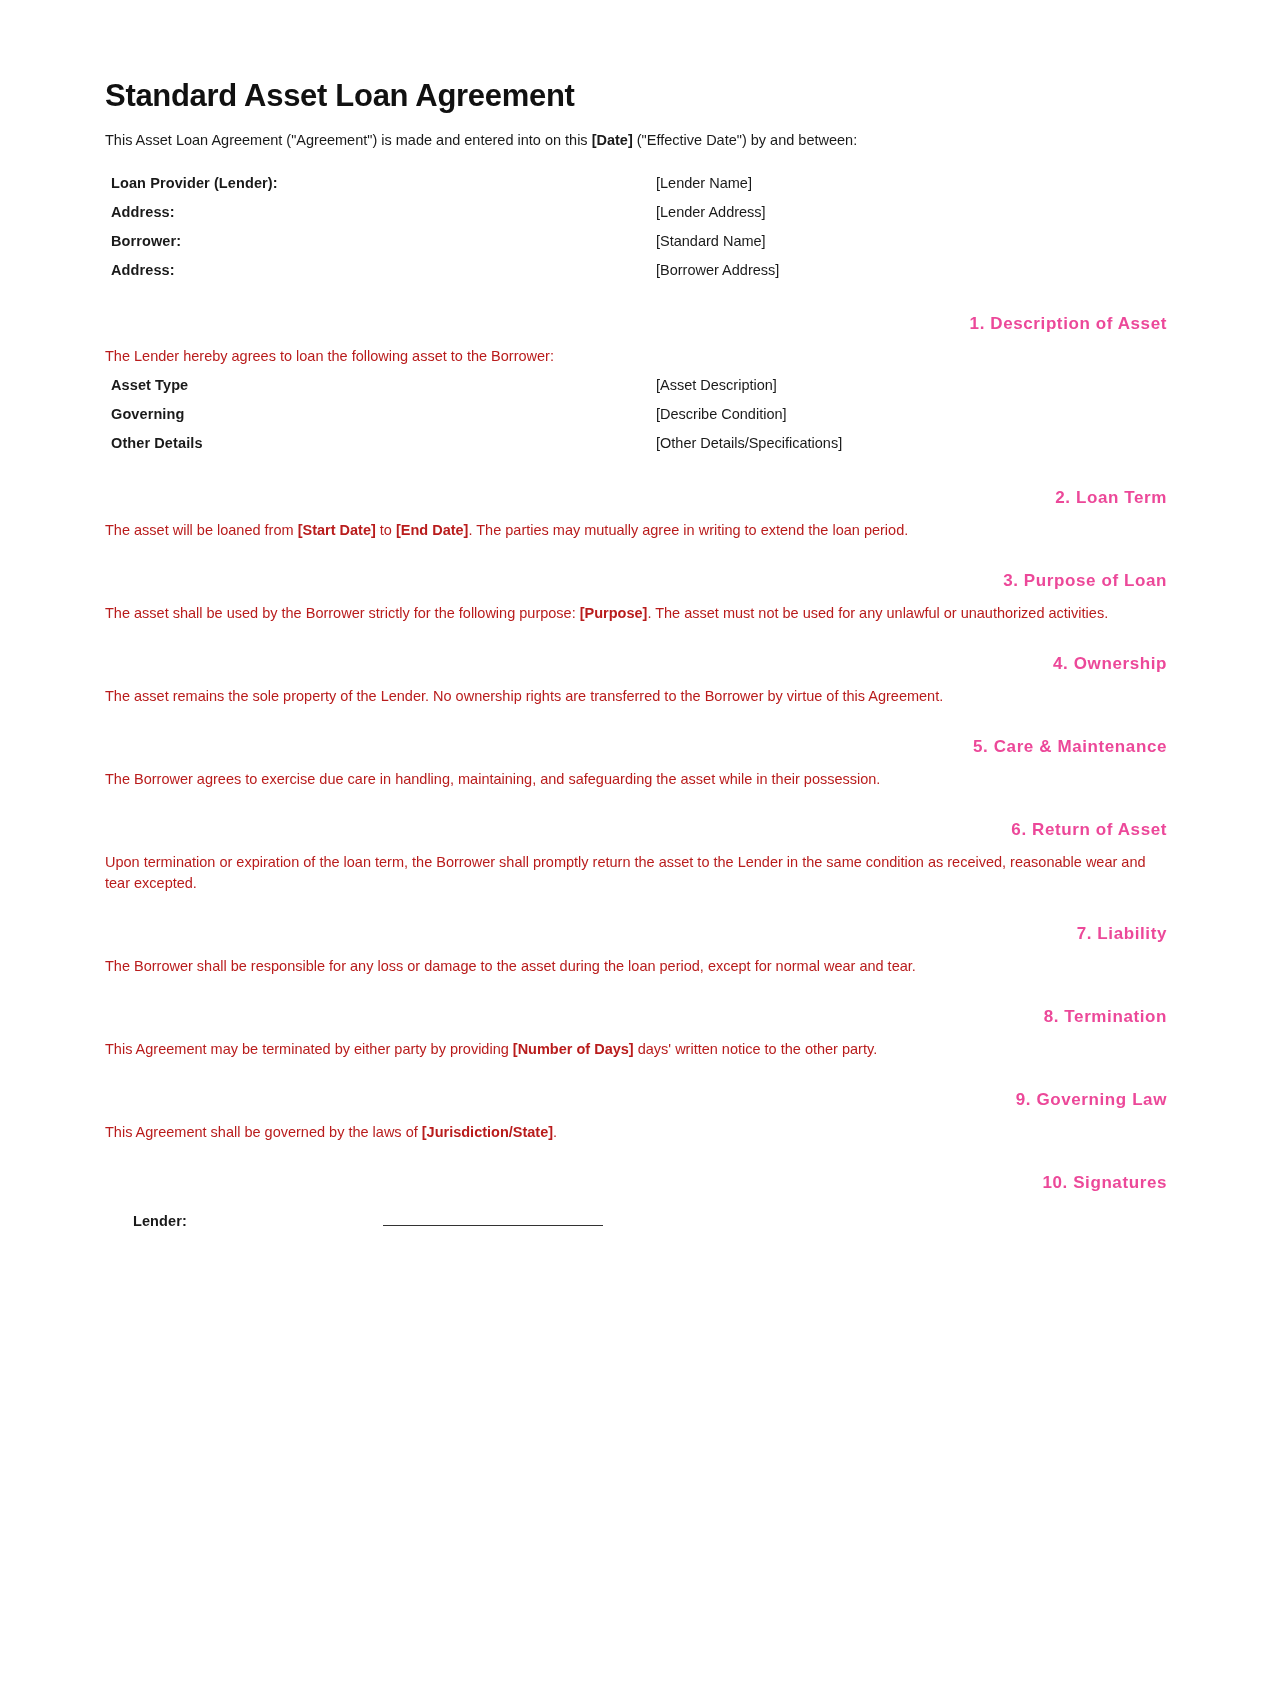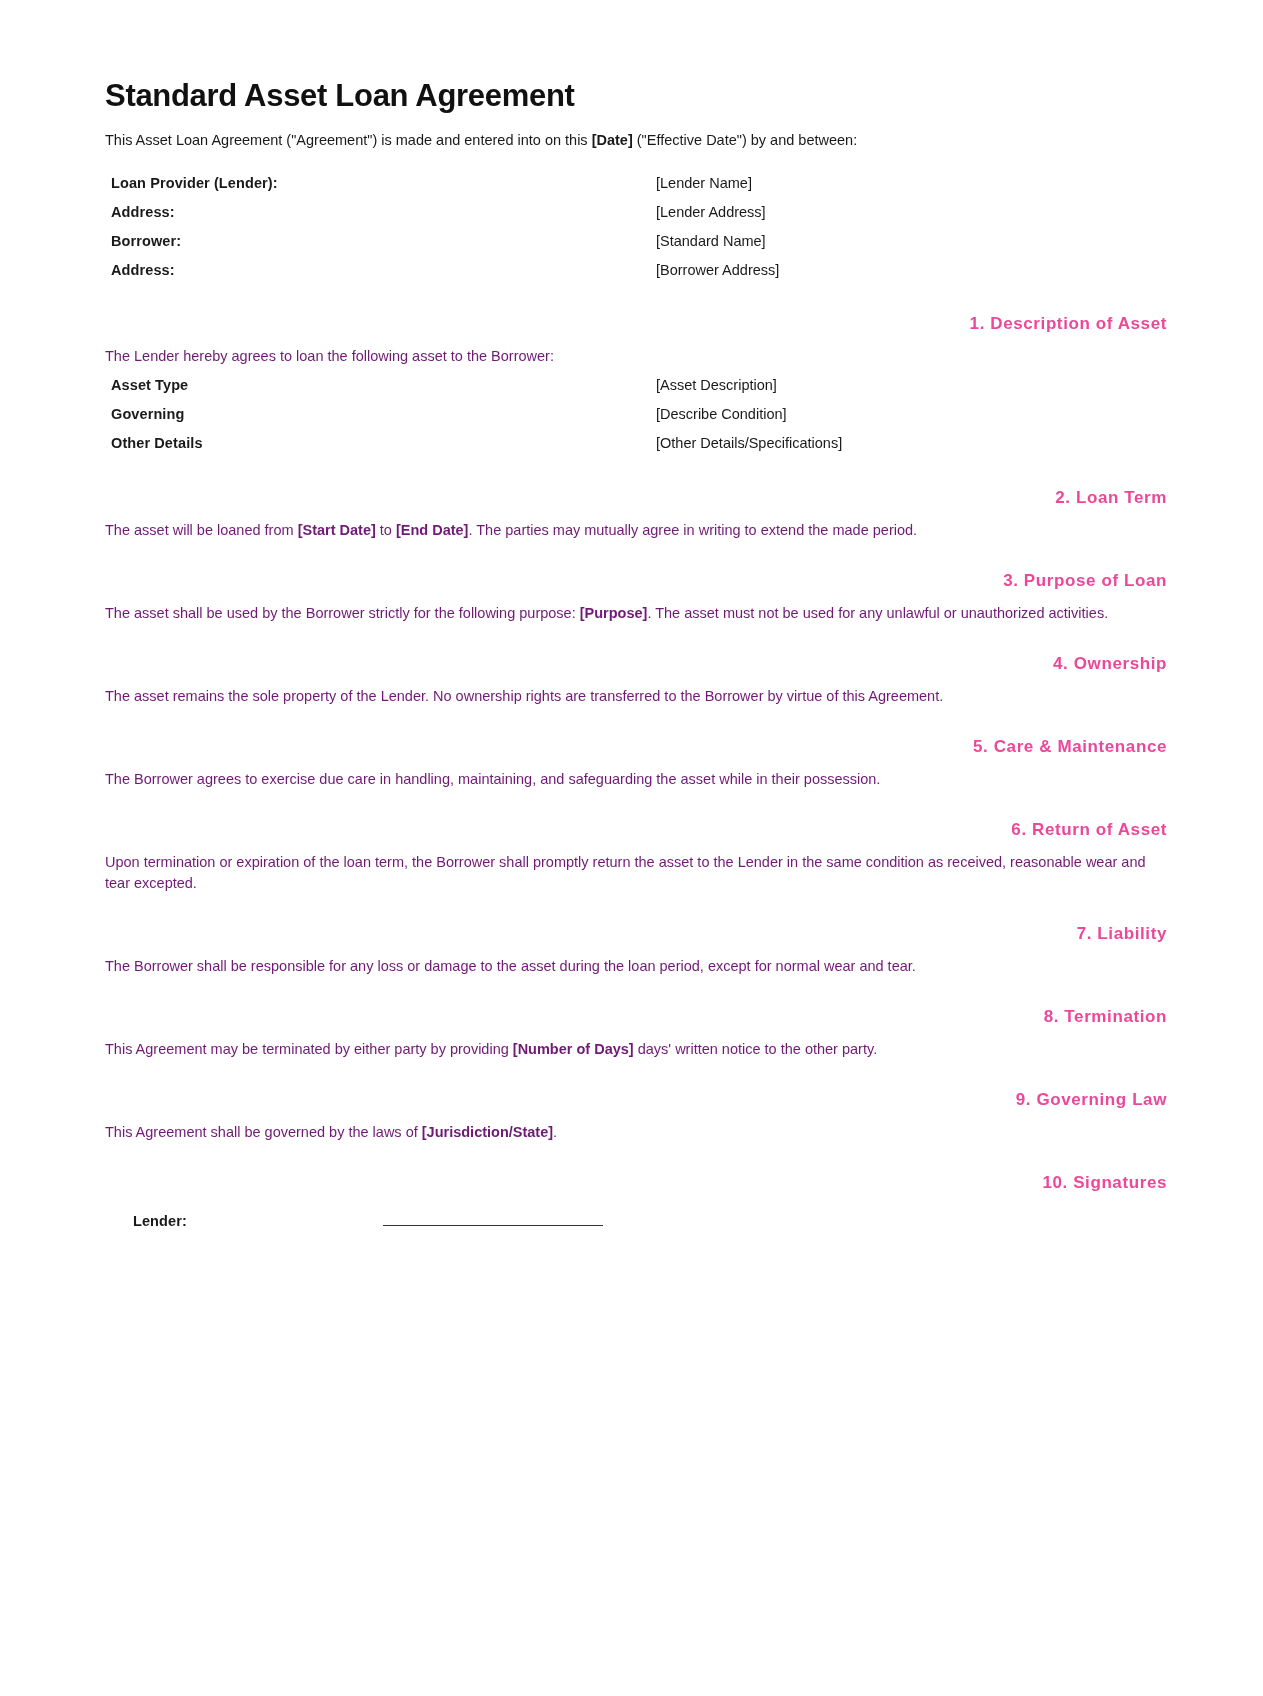--- a/index.html
+++ b/index.html
@@ -61,21 +61,21 @@
     font-weight: bold;
     letter-spacing: 0.6px;
     margin: 30px 0 12px 16px;
     color: #ec4899;
     text-align: right;
   }
   p.body {
     font-size: 14.5px;
     line-height: 1.45;
     margin: 0 0 4px 0;
-    color: #701a75;
+    color: #b91c1c;
   }
   .asset-table { margin-top: 2px; }
   .asset-table td.k { width: 450px; }
   .sig-wrap {
     margin-top: 14px;
     margin-left: 28px;
   }
   table.sig {
     border-collapse: collapse;
   }
@@ -140,21 +140,21 @@
         <td class="v">[Describe Condition]</td>
       </tr>
       <tr>
         <td class="k">Other Details</td>
         <td class="v">[Other Details/Specifications]</td>
       </tr>
     </tbody>
   </table>
 
   <h2 class="section">2. Loan Term</h2>
-  <p class="body"><span>The asset will be loaned from </span><span class="b">[Start Date]</span><span> to </span><span class="b">[End Date]</span><span>. The parties may mutually agree in writing to extend the made period.</span></p>
+  <p class="body"><span>The asset will be loaned from </span><span class="b">[Start Date]</span><span> to </span><span class="b">[End Date]</span><span>. The parties may mutually agree in writing to extend the loan period.</span></p>
 
   <h2 class="section">3. Purpose of Loan</h2>
   <p class="body"><span>The asset shall be used by the Borrower strictly for the following purpose: </span><span class="b">[Purpose]</span><span>. The asset must not be used for any unlawful or unauthorized activities.</span></p>
 
   <h2 class="section">4. Ownership</h2>
   <p class="body">The asset remains the sole property of the Lender. No ownership rights are transferred to the Borrower by virtue of this Agreement.</p>
 
   <h2 class="section">5. Care &amp; Maintenance</h2>
   <p class="body">The Borrower agrees to exercise due care in handling, maintaining, and safeguarding the asset while in their possession.</p>
 

